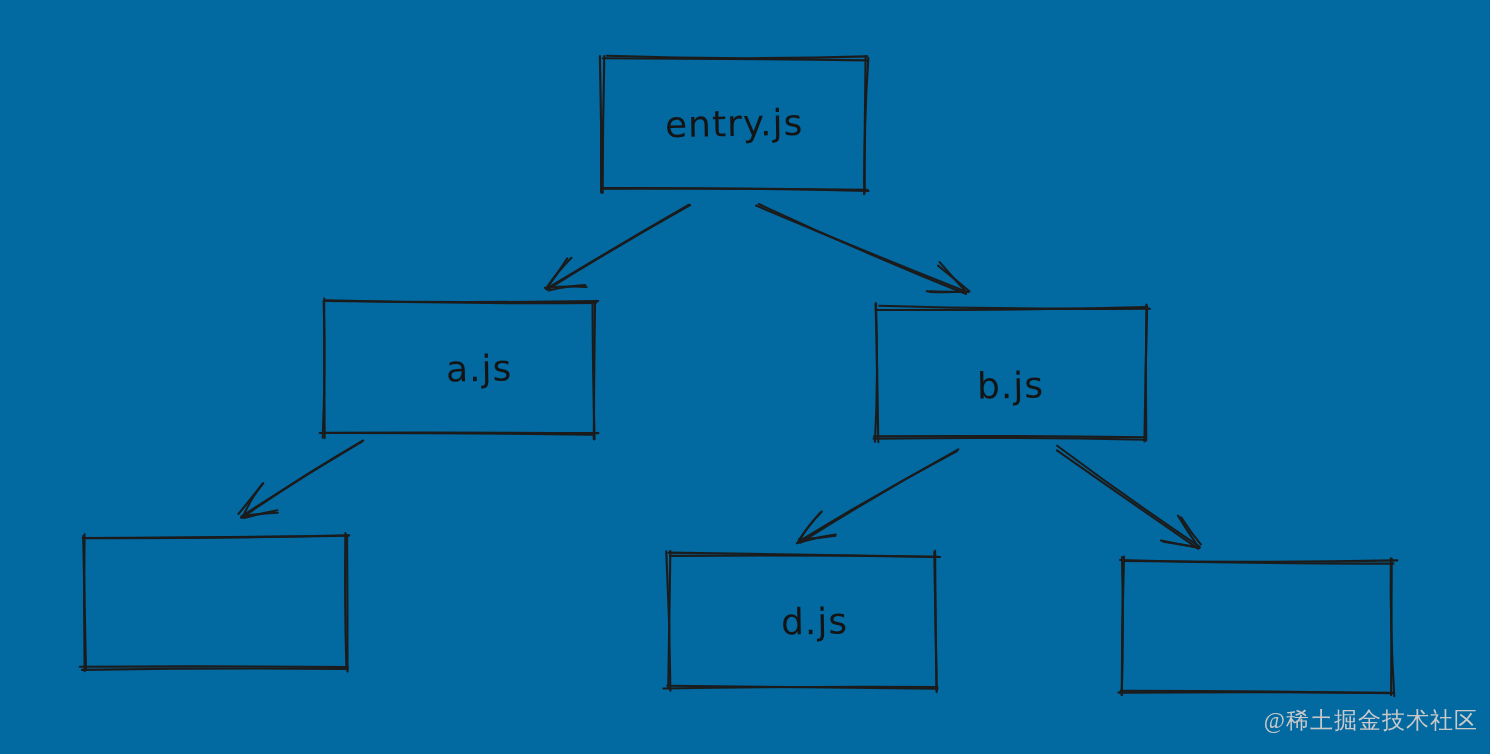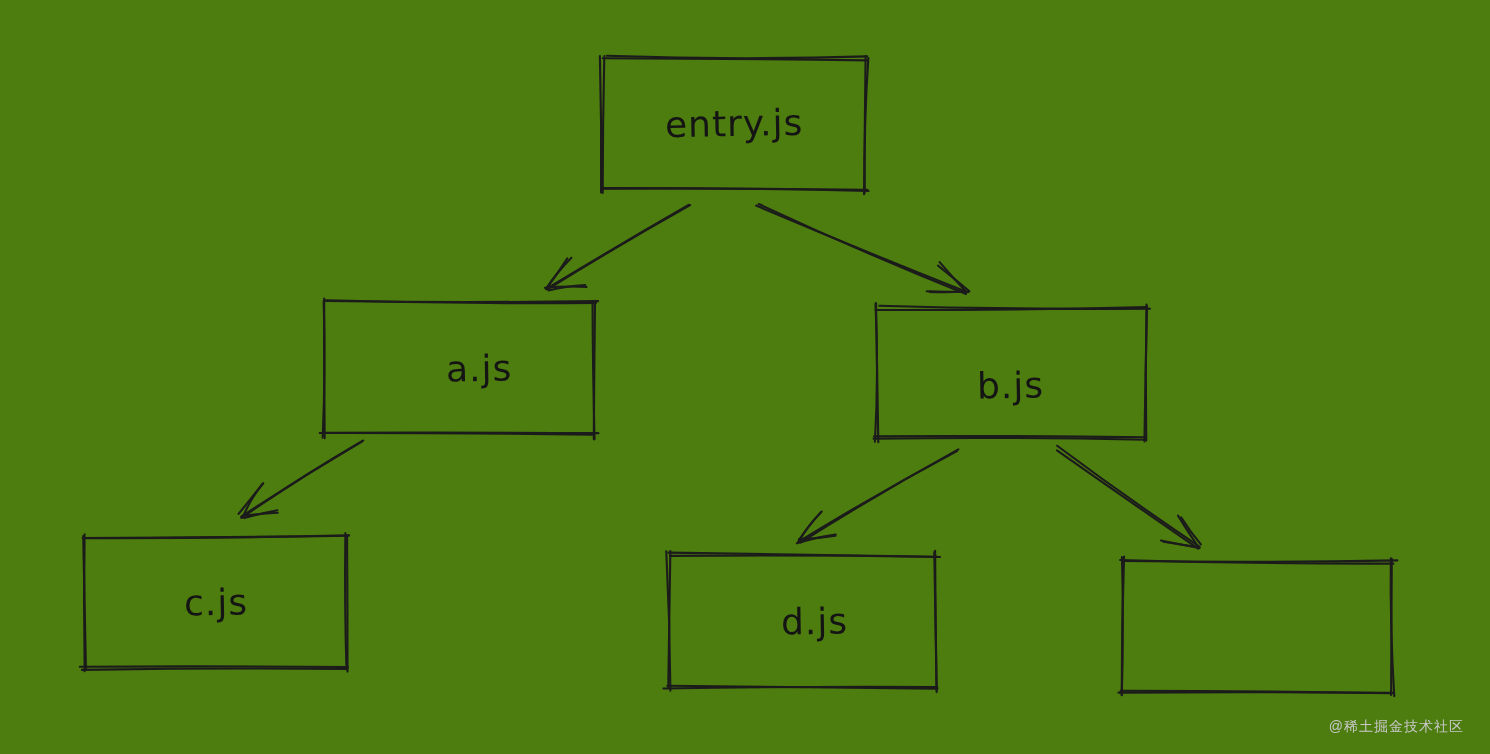--- a/index.html
+++ b/index.html
@@ -38,32 +38,32 @@
     font-size: 36px;
     letter-spacing: 1px;
     font-family: "DejaVu Sans", sans-serif;
     user-select: none;
   }
   .node span {
     transform: rotate(-1deg);
   }
   #watermark {
     position: absolute;
-    right: 26px;
+    right: 12px;
     bottom: 18px;
-    font-size: 14px;
+    font-size: 23px;
     letter-spacing: 1px;
     color: #c9c9c9;
-    font-family: Liberation Sans, sans-serif;
+    font-family: Liberation Serif, serif;
   }
 </style>
 </head>
 <body>
 
-<div id="stage" style="background: #4d7c0f;">
+<div id="stage" style="background: #0369a1;">
 
   <svg id="sketch" viewBox="0 0 1490 754" xmlns="http://www.w3.org/2000/svg">
       <path d="M 606.8188670890406 55.79662708565593 Q 736.7801150656305 60.289139261096715 867.1652629155666 56.37656791061163" stroke="#1b1b1b"></path>
       <path d="M 602.7721874078736 58.21266989633441 Q 736.7801150656305 58.676574994623664 868.1307310801 60.372366254404184" stroke="#1b1b1b"></path>
       <path d="M 865.5936743233353 55.98292710036039 Q 864.8609828583897 124 864.040287975967 194.1948247678578" stroke="#1b1b1b"></path>
       <path d="M 868.3314252115786 57.988525472208856 Q 863.8214945673942 124 864.7412895090878 192.66260618492961" stroke="#1b1b1b"></path>
       <path d="M 868.4813158418983 190.85730443559586 Q 733.5 187.808958017081 601.2995916273445 188.15652263201773" stroke="#1b1b1b"></path>
       <path d="M 867.1566358927637 189.878691726923 Q 733.5 187.90022512078286 601.2886967256666 188.7323305696249" stroke="#1b1b1b"></path>
       <path d="M 602.6765721209347 193.024458989501 Q 602.7738069295883 123 604.2932337604464 55.992213267460464" stroke="#1b1b1b"></path>
       <path d="M 601.0503515120596 192.4033832728863 Q 601.6762729920447 123 599.8886729430408 56.124066872894765" stroke="#1b1b1b"></path>
@@ -141,21 +141,18 @@
 
   <div class="node" style="left: 602px; top: 58px; width: 264px; height: 131px;">
     <span>entry.js</span>
   </div>
   <div class="node" style="left: 324px; top: 302px; width: 311px; height: 132px;">
     <span>a.js</span>
   </div>
   <div class="node" style="left: 877px; top: 320px; width: 268px; height: 130px;">
     <span>b.js</span>
   </div>
-  <div class="node" style="left: 84px; top: 537px; width: 263px; height: 131px;">
-    <span>c.js</span>
-  </div>
   <div class="node" style="left: 668px; top: 555px; width: 293px; height: 132px;">
     <span>d.js</span>
   </div>
 
   <div id="watermark" style="color: rgb(201, 201, 201);">@稀土掘金技术社区</div>
 </div>
 
 </body></html>

